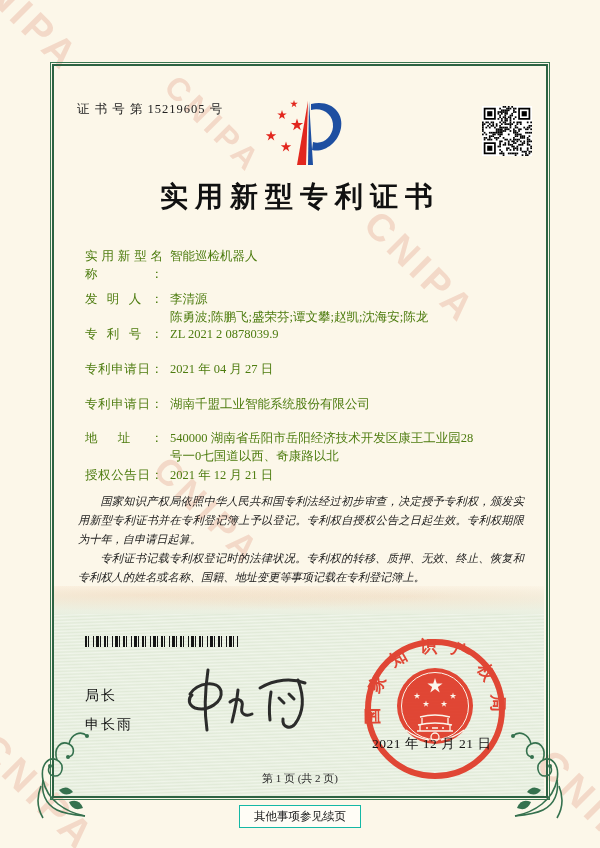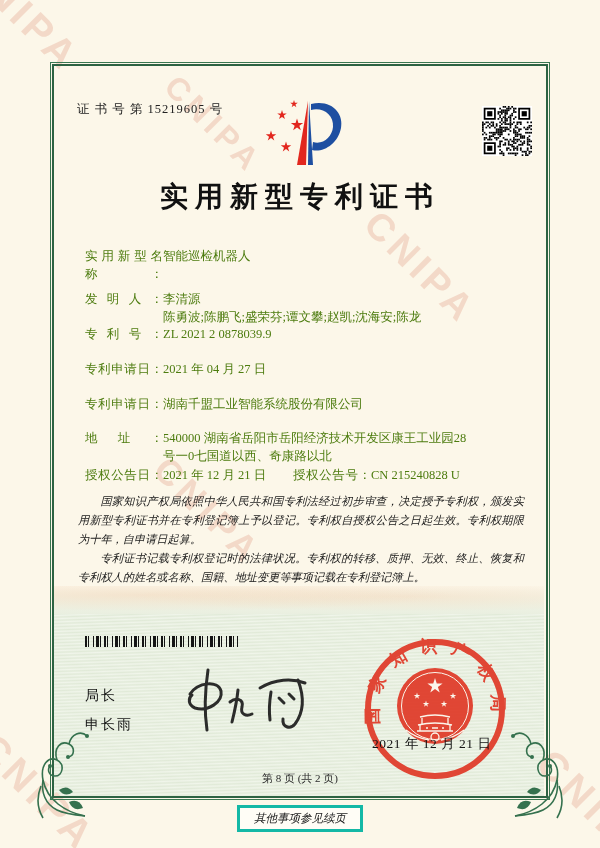--- a/index.html
+++ b/index.html
@@ -33,21 +33,21 @@
   .content{position:absolute;inset:0;z-index:2;}
 
   .cert-no{position:absolute;left:77px;top:101px;font-size:12.5px;letter-spacing:1px;color:#222;}
   .logo{position:absolute;left:253px;top:99px;}
   .qr{position:absolute;left:482px;top:106px;}
   .doc-title{position:absolute;left:0;right:0;top:178px;text-align:center;
      font-size:28px;font-weight:700;letter-spacing:7px;color:#111;}
 
   .row{position:absolute;left:85px;display:flex;font-size:12.5px;line-height:18px;color:#4d7c0f;}
   .row .lab{width:78px;text-align:justify;text-align-last:justify;flex:none;font-weight:500;}
-  .row .val{font-weight:500;}
+  .row .val{margin-left:7px;font-weight:500;}
   .r-name{top:247px;} .r-inv{top:290px;justify-content:center;} .r-pno{top:325px;}
   .r-fdate{top:360px;} .r-ptee{top:395px;} .r-addr{top:429px;}
   .r-grant{top:466px;} .r-grant2{top:466px;left:293px;}
 
   .paras{position:absolute;left:78px;width:446px;top:492px;
      font-size:11.2px;line-height:19px;color:#1b1b1b;text-align:justify;
      font-style:italic;}
   .paras p{margin:0;text-indent:2em;}
 
   .barcode{position:absolute;left:85px;top:636px;width:153px;height:11px;
@@ -68,22 +68,22 @@
      letter-spacing:.5px;color:#141414;}
 
   .page-info{position:absolute;left:0;right:0;top:771px;text-align:center;
      font-size:11px;color:#2b2b2b;}
 
   .flourish{position:absolute;z-index:3;}
   .fl-left{left:35px;top:726px;}
   .fl-right{left:511px;top:726px;transform:scaleX(-1);}
 
   .cont-note{position:absolute;left:50%;top:805px;transform:translateX(-50%);
-     background:#fffdf6;border:3px solid #14b8a6;padding:3px 14px;
-     font-size:11.5px;font-style:italic;color:#222;white-space:nowrap;z-index:2;}
+     background:#fffdf6;border:1px solid #14b8a6;padding:3px 14px;
+     font-size:11.5px;color:#222;white-space:nowrap;z-index:2;}
 </style>
 </head>
 <body>
 
 <div class="page">
 
   <div class="wm wm1">CNIPA</div>
   <div class="wm wm2">CNIPA</div>
   <div class="wm wm3">CNIPA</div>
   <div class="wm wm4">CNIPA</div>
@@ -429,24 +429,20 @@
       <div class="val">
         <div>540000 湖南省岳阳市岳阳经济技术开发区康王工业园28</div>
         <div>号一0七国道以西、奇康路以北</div>
       </div>
     </div>
 
     <div class="row r-grant">
       <div class="lab">授权公告日：</div>
       <div class="val">2021 年 12 月 21 日</div>
     </div>
-    <div class="row r-grant2">
-      <div class="lab">授权公告号：</div>
-      <div class="val">CN 215240828 U</div>
-    </div>
 
     <div class="paras">
       <p>国家知识产权局依照中华人民共和国专利法经过初步审查，决定授予专利权，颁发实用新型专利证书并在专利登记簿上予以登记。专利权自授权公告之日起生效。专利权期限为十年，自申请日起算。</p>
       <p>专利证书记载专利权登记时的法律状况。专利权的转移、质押、无效、终止、恢复和专利权人的姓名或名称、国籍、地址变更等事项记载在专利登记簿上。</p>
     </div>
 
     <div class="barcode"></div>
 
     <div class="director d1">局长</div>
     <div class="director d2">申长雨</div>
@@ -488,21 +484,21 @@
           <path d="M57,97 H93"></path>
           <path d="M60,91 V97 M90,91 V97"></path>
           <path d="M66,94 h2 M72,94 h6 M82,94 h2"></path>
           <circle cx="75" cy="103" r="4"></circle>
           <path d="M46,96 Q56,104 69,106 M104,96 Q94,104 81,106"></path>
         </g>
       </g>
     </svg>
     <div class="seal-date">2021 年 12 月 21 日</div>
 
-    <div class="page-info">第 8 页 (共 2 页)</div>
+    <div class="page-info">第 1 页 (共 2 页)</div>
   </div>
 
   <svg class="flourish fl-left" width="54" height="94" viewBox="0 0 54 94">
     <g stroke="#35714e" fill="none" stroke-width="1.6">
       <path d="M50,90 C30,86 12,74 8,54 C5,38 14,30 22,34 C30,38 28,50 20,50 C14,50 12,44 15,40"></path>
       <path d="M8,54 C6,66 10,78 22,84 C30,88 40,89 50,90"></path>
       <path d="M22,34 C18,22 26,14 34,18 C40,21 40,30 33,31"></path>
       <path d="M34,18 C36,8 46,4 52,10"></path>
       <path d="M6,60 C2,70 2,82 8,92"></path>
     </g>

